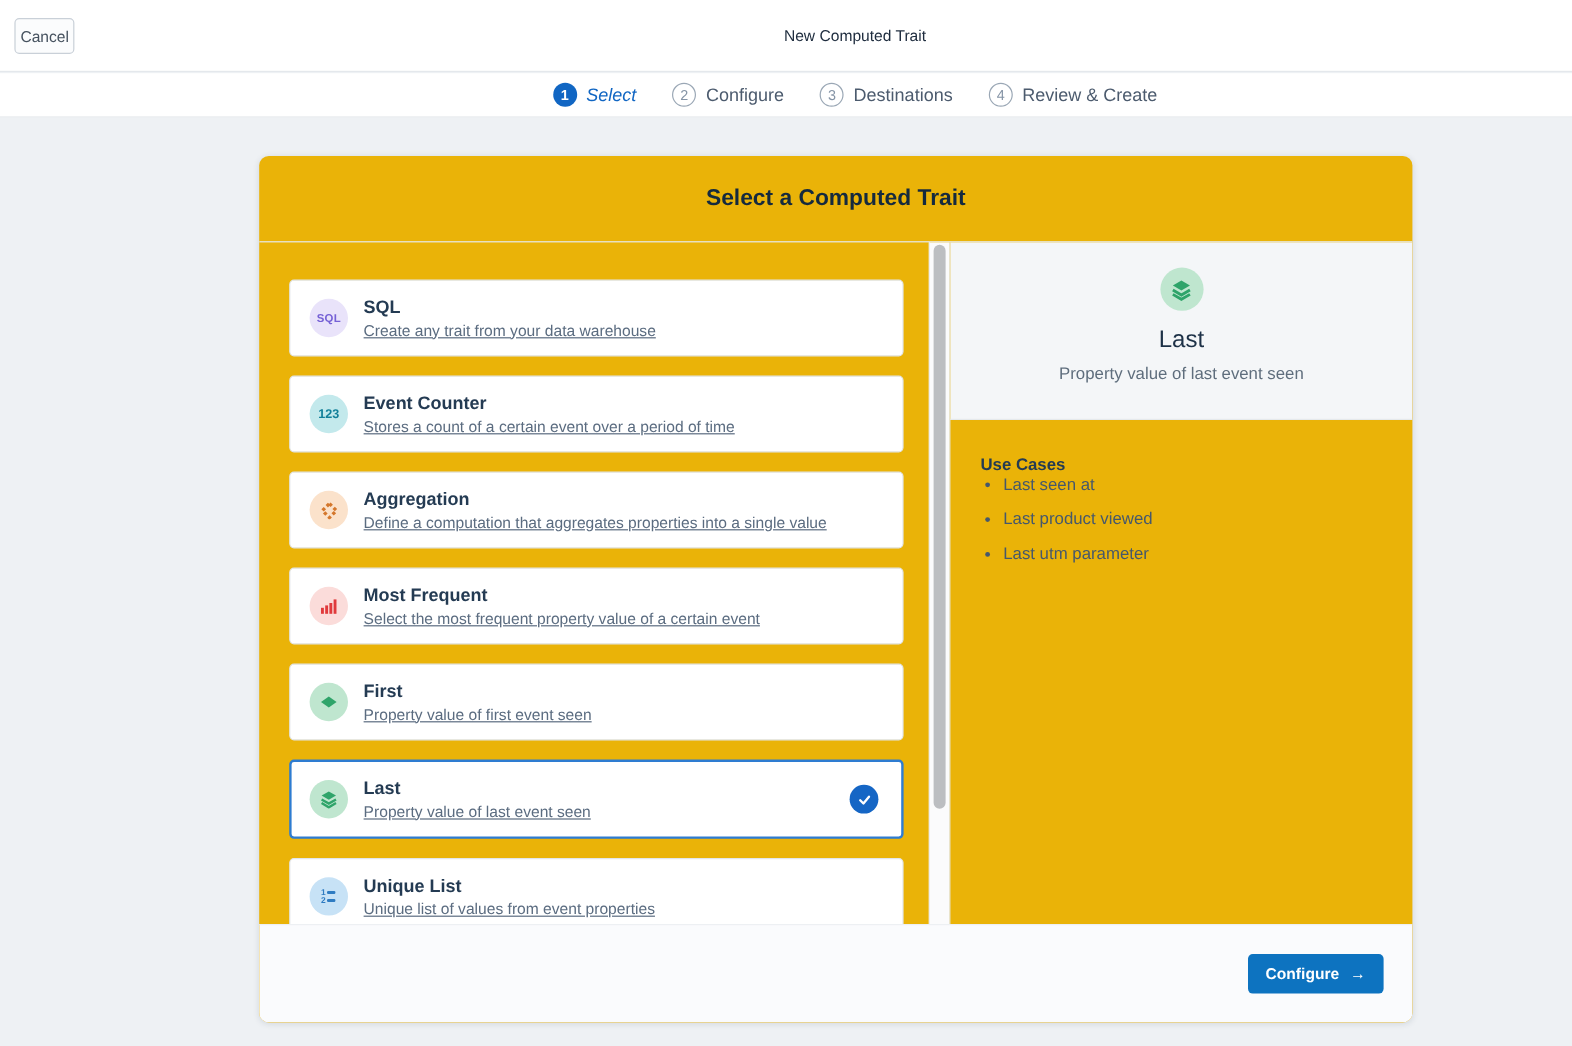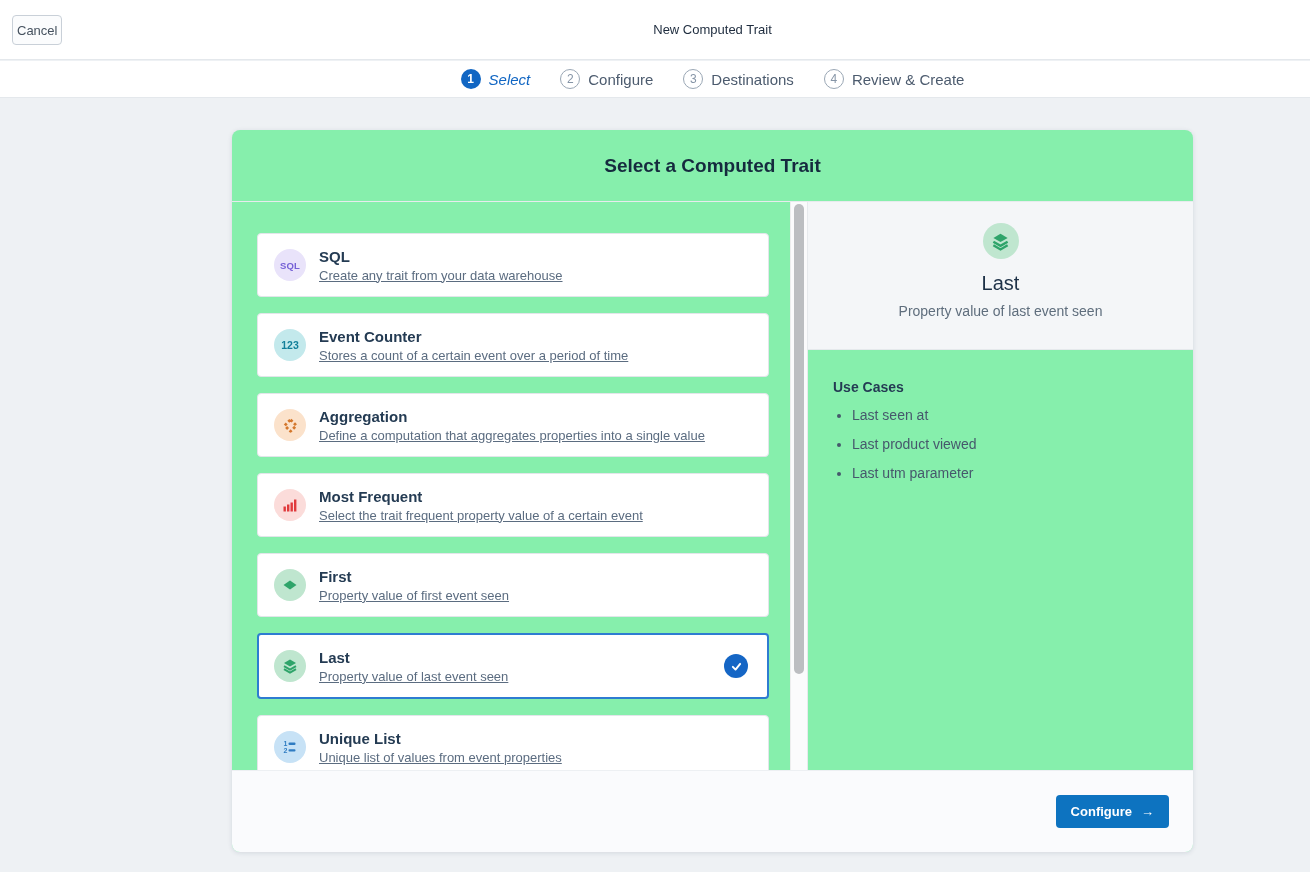--- a/index.html
+++ b/index.html
@@ -16,21 +16,21 @@
   .steps { position:absolute; left:232px; width:961px; height:100%; display:flex; justify-content:center; align-items:center; gap:30px; }
   .step { display:flex; align-items:center; gap:8px; cursor:pointer; }
   .step-circle { width:20px; height:20px; border-radius:50%; display:flex; align-items:center; justify-content:center; font-size:12px; }
   .step.active .step-circle { background:#1166c3; color:#fff; font-weight:700; }
   .step.inactive .step-circle { border:1px solid #9aa7b5; color:#8594a6; }
   .step-label { font-size:15px; }
   .step.active .step-label { color:#1166c3; font-weight:500;font-style:italic; }
   .step.inactive .step-label { color:#4c5b6e; }
 
   
-  .card { position:absolute; left:232px; top:130px; width:961px; height:722px; background:#86efac; border-radius:8px; box-shadow:0 1px 5px rgba(16,42,67,0.12); overflow:hidden; }
+  .card { position:absolute; left:216px; top:130px; width:961px; height:722px; background:#eab308; border-radius:8px; box-shadow:0 1px 5px rgba(16,42,67,0.12); overflow:hidden; }
   .card-title { height:72px; line-height:72px; text-align:center; font-size:19px; font-weight:600; color:#152a3e; border-bottom:1px solid #e7ebee; }
   .card-body { height:568px; display:flex; }
 
   
   .list-col { width:558px; padding:31px 21px 0 25px; overflow:hidden; }
   .trait-item { width:512px; height:64px; border:1px solid #e2e6ea; border-radius:4px; background:#fff; display:flex; align-items:center; padding-left:16px; margin-bottom:16px; cursor:pointer; position:relative; }
   .trait-item.selected { border:2px solid #2e7cd1; height:66px; padding-left:15px; }
   .icon-circle { width:32px; height:32px; border-radius:50%; flex:0 0 32px; display:flex; align-items:center; justify-content:center; margin-right:13px; }
   .ic-sql { background:#e9e3fa; color:#7661d6; font-size:9.5px; font-weight:700; letter-spacing:0.2px; }
   .ic-counter { background:#c3e9ec; color:#13809a; font-size:10.5px; font-weight:700; }
@@ -48,21 +48,21 @@
   .scroll-thumb { position:absolute; left:3px; top:2px; width:10px; height:470px; border-radius:5px; background:#bcbec1; }
 
   
   .right-panel { width:386px; border-left:1px solid #e7eaed; display:flex; flex-direction:column; }
   .panel-header { height:148px; background:#f4f6f8; border-bottom:1px solid #e5e9ec; text-align:center; padding-top:21px; }
   .panel-icon { width:36px; height:36px; border-radius:50%; background:#bfe6cf; display:inline-flex; align-items:center; justify-content:center; }
   .panel-title { margin-top:13px; font-size:20px; font-weight:500; color:#1d3147; }
   .panel-subtitle { margin-top:8px; font-size:14px; color:#5f6e7d; }
   .panel-body { padding:29px 14px 0 25px; }
   .use-cases-heading { font-size:14px; font-weight:700; color:#243b53; }
-  .use-cases-list { margin-top:12px; padding-left:19px; }
+  .use-cases-list { margin-top:0; padding-left:19px; }
   .use-cases-list li { font-size:14px; color:#46586c; margin-bottom:13px; }
 
   
   .card-footer { height:82px; background:#fafbfd; border-top:1px solid #edf0f3; position:relative; }
   .configure-btn { position:absolute; right:24px; top:24px; height:33px; padding:0 15px; background:#0d73c0; border:none; border-radius:4px; color:#fff; font-family:"Liberation Sans",sans-serif; font-size:13px; font-weight:600; display:flex; align-items:center; gap:9px; cursor:pointer; }
 </style>
 </head>
 <body>
 
 <div class="topbar">
@@ -132,21 +132,21 @@
               <g fill="#e03a3c">
                 <rect x="1.5" y="9.5" width="2.4" height="5"></rect>
                 <rect x="5" y="7.5" width="2.4" height="7"></rect>
                 <rect x="8.5" y="5.5" width="2.4" height="9"></rect>
                 <rect x="12" y="2.5" width="2.4" height="12"></rect>
               </g>
             </svg>
         </span>
         <span class="trait-text">
           <span class="trait-title">Most Frequent</span>
-          <span class="trait-desc">Select the trait frequent property value of a certain event</span>
+          <span class="trait-desc">Select the most frequent property value of a certain event</span>
         </span>
       </div>
 
       <div class="trait-item">
         <span class="icon-circle ic-green">
           <svg width="16" height="16" viewBox="0 0 16 16">
               <polygon points="8,3.5 14.5,8 8,12.5 1.5,8" fill="#2fa46a"></polygon>
             </svg>
         </span>
         <span class="trait-text">

